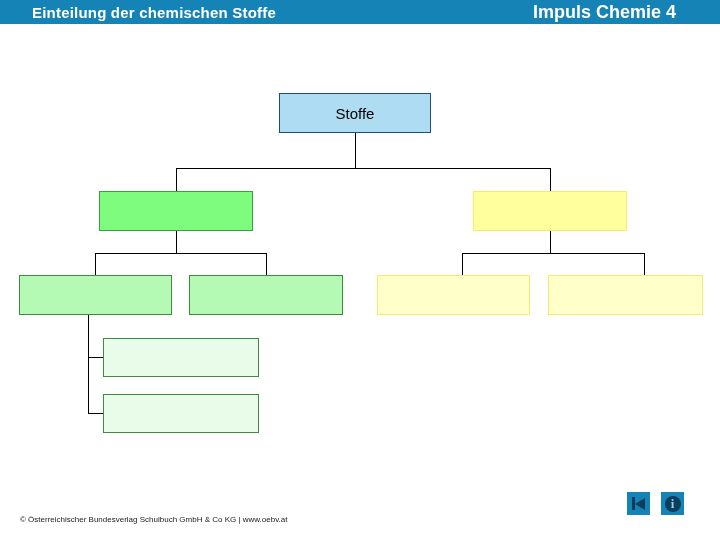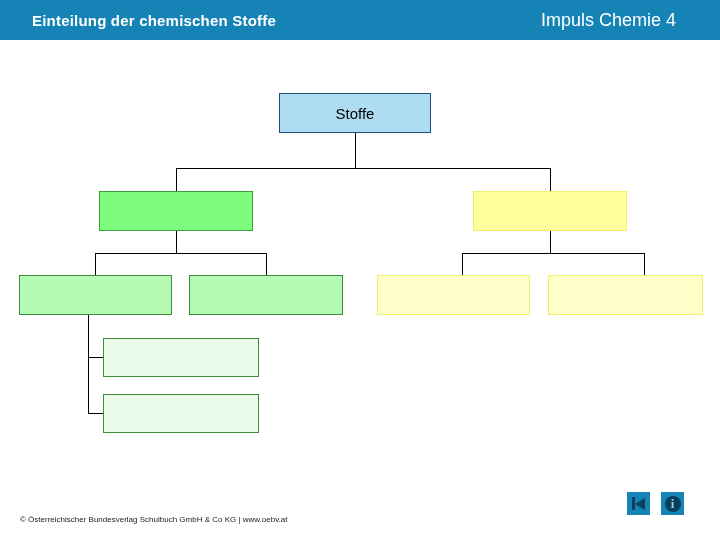--- a/index.html
+++ b/index.html
@@ -7,32 +7,32 @@
     width: 720px; height: 540px;
     position: relative;
     background: #ffffff;
     overflow: hidden;
     font-family: "Liberation Sans", sans-serif;
   }
 
   
   .header {
     position: absolute; left: 0; top: 0;
-    width: 720px; height: 40px;
+    width: 720px; height: 24px;
     background: #1583b5;
     display: flex; align-items: center; justify-content: space-between;
     box-sizing: border-box;
     padding: 0 44px 0 32px;
   }
   .header .title {
     color: #ffffff; font-size: 15px; font-weight: bold;
     letter-spacing: 0.2px;
   }
   .header .brand {
-    color: #ffffff; font-size: 18px; font-weight: normal;
+    color: #ffffff; font-size: 18px; font-weight: bold;
   }
 
   
   .node {
     position: absolute;
     box-sizing: border-box;
     display: flex; align-items: center; justify-content: center;
     font-size: 15px; color: #000000; text-align: right;
   }
   .node-root   { background: #aedcf2; border: 1px solid #1f4e79; }

